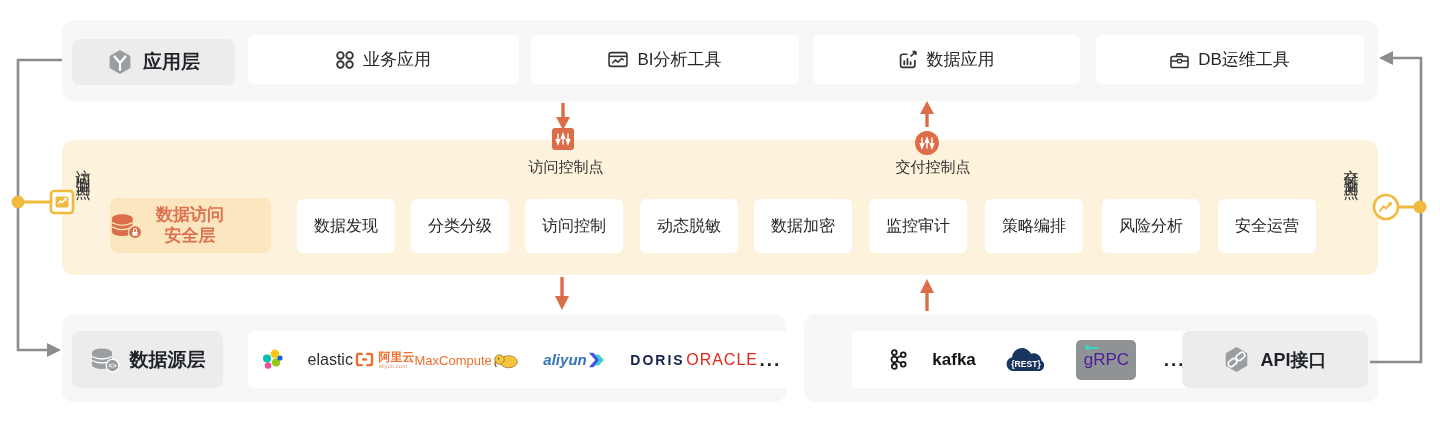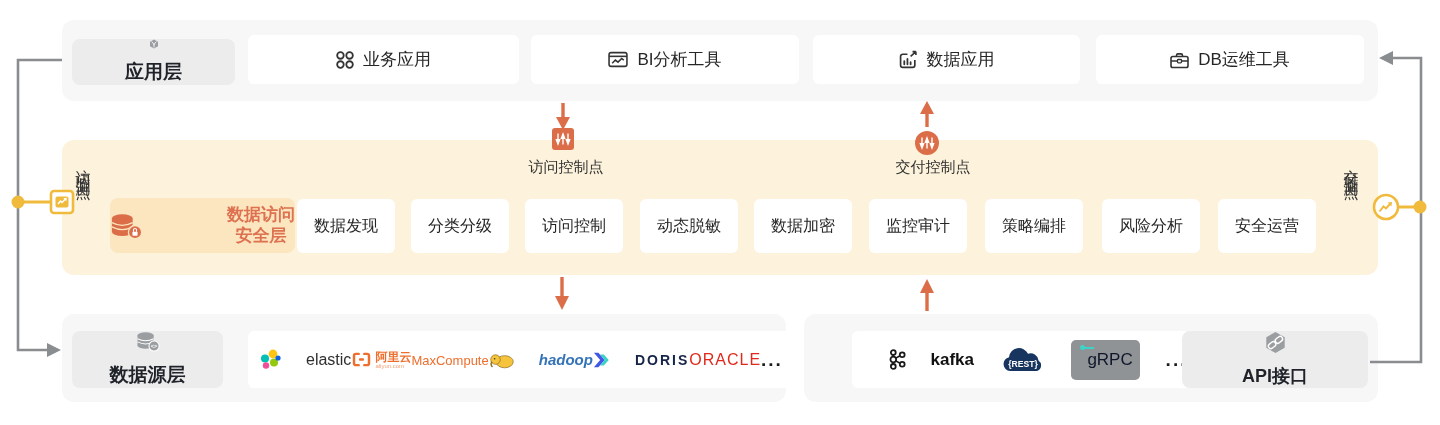--- a/index.html
+++ b/index.html
@@ -5,43 +5,43 @@
   html,body{margin:0;padding:0;background:#fff;}
   .stage{position:relative;width:1440px;height:425px;background:#fff;overflow:hidden;
          font-family:"Liberation Sans","DejaVu Sans",sans-serif;color:#262626;}
   .panel{position:absolute;background:#f7f7f8;border-radius:12px;}
   .band{position:absolute;background:#fdf3dc;border-radius:12px;}
   .card{position:absolute;background:#fff;border-radius:6px;display:flex;align-items:center;
         justify-content:center;gap:9px;font-size:17px;color:#262626;}
   .mcard{position:absolute;background:#fff;border-radius:6px;display:flex;align-items:center;
         justify-content:center;font-size:16px;color:#262626;width:98px;height:54px;top:199px;}
   .badge-gray{position:absolute;background:#ececed;border-radius:8px;display:flex;align-items:center;
-        justify-content:center;gap:10px;font-weight:bold;font-size:19px;color:#1f2329;flex-direction:column;}
-  .sec-badge{position:absolute;left:110px;top:198px;width:185px;height:55px;background:#fbe6bf;
-        border-radius:8px;display:flex;align-items:center;justify-content:space-between;gap:0;}
+        justify-content:center;gap:10px;font-weight:bold;font-size:19px;color:#1f2329;}
+  .sec-badge{position:absolute;left:110px;top:198px;width:161px;height:55px;background:#fbe6bf;
+        border-radius:8px;display:flex;align-items:center;justify-content:flex-start;gap:12px;}
   .sec-badge .txt{font-weight:bold;font-size:17px;line-height:1.18;color:#dd7150;text-align:center;}
   .vtext{position:absolute;writing-mode:vertical-rl;text-orientation:upright;font-size:15px;
         color:#333;letter-spacing:4px;line-height:1;}
   .ctl-label{position:absolute;top:158px;transform:translateX(-50%);font-size:15px;color:#333;}
   .logo-row{position:absolute;background:#fff;border-radius:6px;display:flex;align-items:center;
         justify-content:space-evenly;}
   .logo{display:flex;align-items:center;gap:24px;}
   .elastic-txt{font-size:16px;color:#2f2f2f;}
   .maxc{display:flex;flex-direction:row;align-items:center;line-height:1;}
   .maxc .row1{display:flex;align-items:center;gap:3px;}
   .maxc .cn{font-size:12px;font-weight:bold;color:#ee6e2d;}
   .maxc .dom{font-size:6px;color:#f0a077;}
   .maxc .en{font-size:13px;color:#ee6e2d;margin-top:2px;}
   .hadoop-txt{font-size:15px;font-weight:bold;font-style:italic;color:#3573b9;}
   .doris-txt{font-size:14px;font-weight:bold;letter-spacing:2px;color:#152447;}
   .oracle-txt{font-size:16px;font-weight:normal;letter-spacing:1px;color:#e0281c;}
   .dots{font-size:19px;font-weight:bold;color:#1a1a1a;letter-spacing:2px;}
   .kafka-txt{font-size:17px;font-weight:600;color:#111;}
   .grpc{position:relative;width:60px;height:40px;background:#8f9396;border-radius:5px;
-        display:flex;align-items:center;justify-content:center;color:#0f172a;font-size:17px;padding-left:9px;}
+        display:flex;align-items:center;justify-content:center;color:#4c1d95;font-size:17px;}
   .grpc .bar{position:absolute;top:7px;left:10px;width:13px;height:2px;background:#3fd3c8;}
   .grpc .bar:before{content:"";position:absolute;left:-1px;top:-1.5px;width:5px;height:5px;
         border-radius:50%;background:#3fd3c8;}
   svg{display:block;}
   .toplayer{position:absolute;inset:0;pointer-events:none;}
 </style>
 </head>
 <body>
 
 <div class="stage">
@@ -182,21 +182,21 @@
       </div>
       <div class="en">MaxCompute</div>
     </div>
     <div class="logo">
       <svg width="26" height="18" viewBox="0 0 30 20">
         <ellipse cx="18" cy="12" rx="10" ry="7" fill="#f5c33c" stroke="#8a6a20" stroke-width="0.8"></ellipse>
         <circle cx="7.5" cy="9.5" r="5.5" fill="#f5c33c" stroke="#8a6a20" stroke-width="0.8"></circle>
         <path d="M3.5 12 q-2.5 3 0.5 6" fill="none" stroke="#8a6a20" stroke-width="1.6"></path>
         <circle cx="6.5" cy="8.5" r="0.9" fill="#333"></circle>
       </svg>
-      <span class="hadoop-txt">hadoop</span>
+      <span class="hadoop-txt">aliyun</span>
     </div>
     <div class="logo">
       <svg width="18" height="18" viewBox="0 0 20 18">
         <polygon points="1,1 6,1 13,9 6,17 1,17 8,9" fill="#4256e8"></polygon>
         <polygon points="8,3 12,3 17.5,9 12,15 8,15 13,9" fill="#38d2c6"></polygon>
       </svg>
       <span class="doris-txt">DORIS</span>
     </div>
     <span class="oracle-txt">ORACLE</span>
     <span class="dots">...</span>

